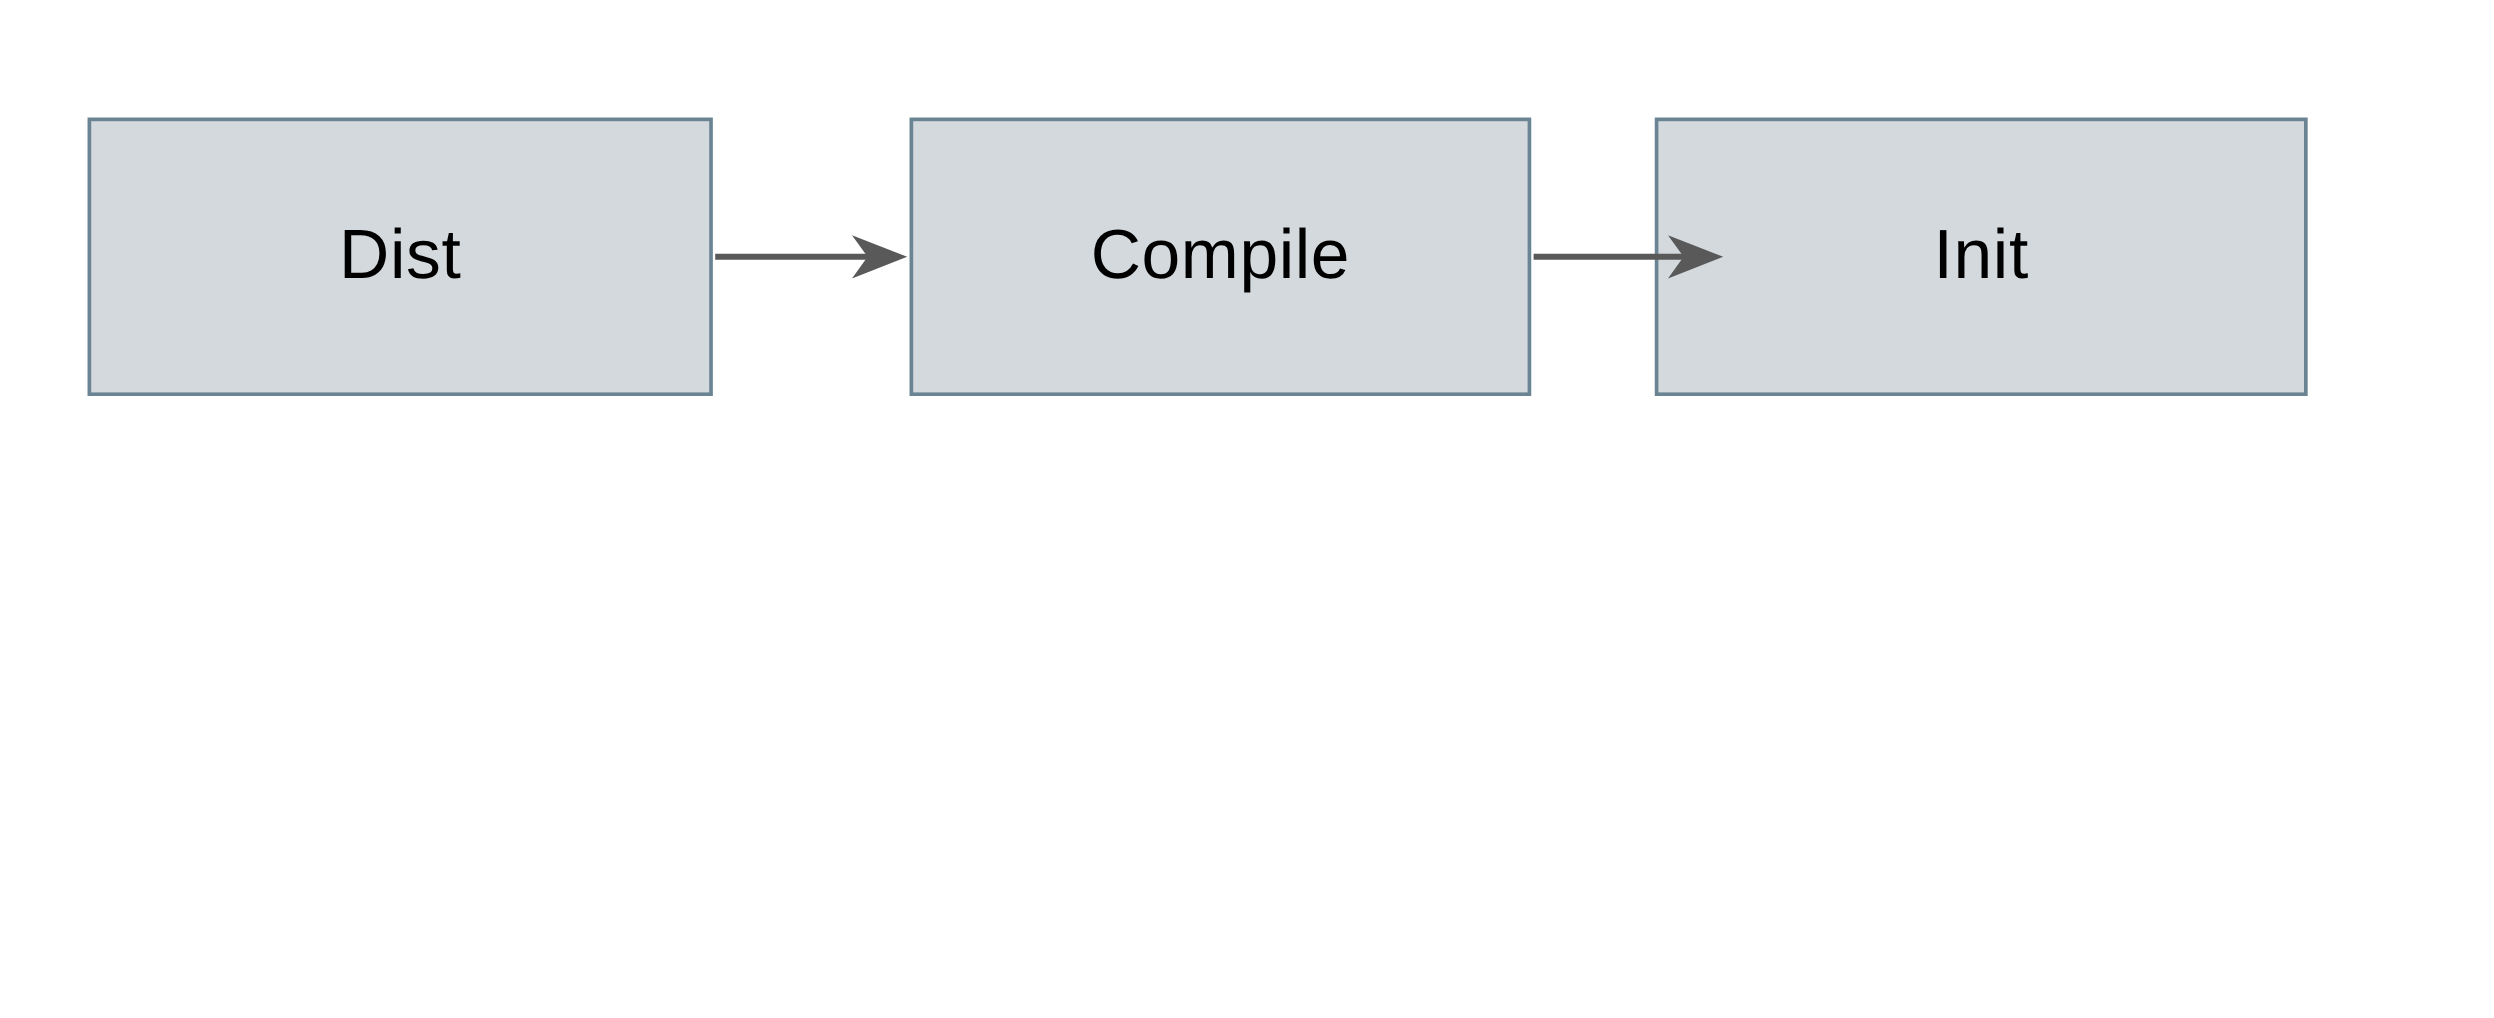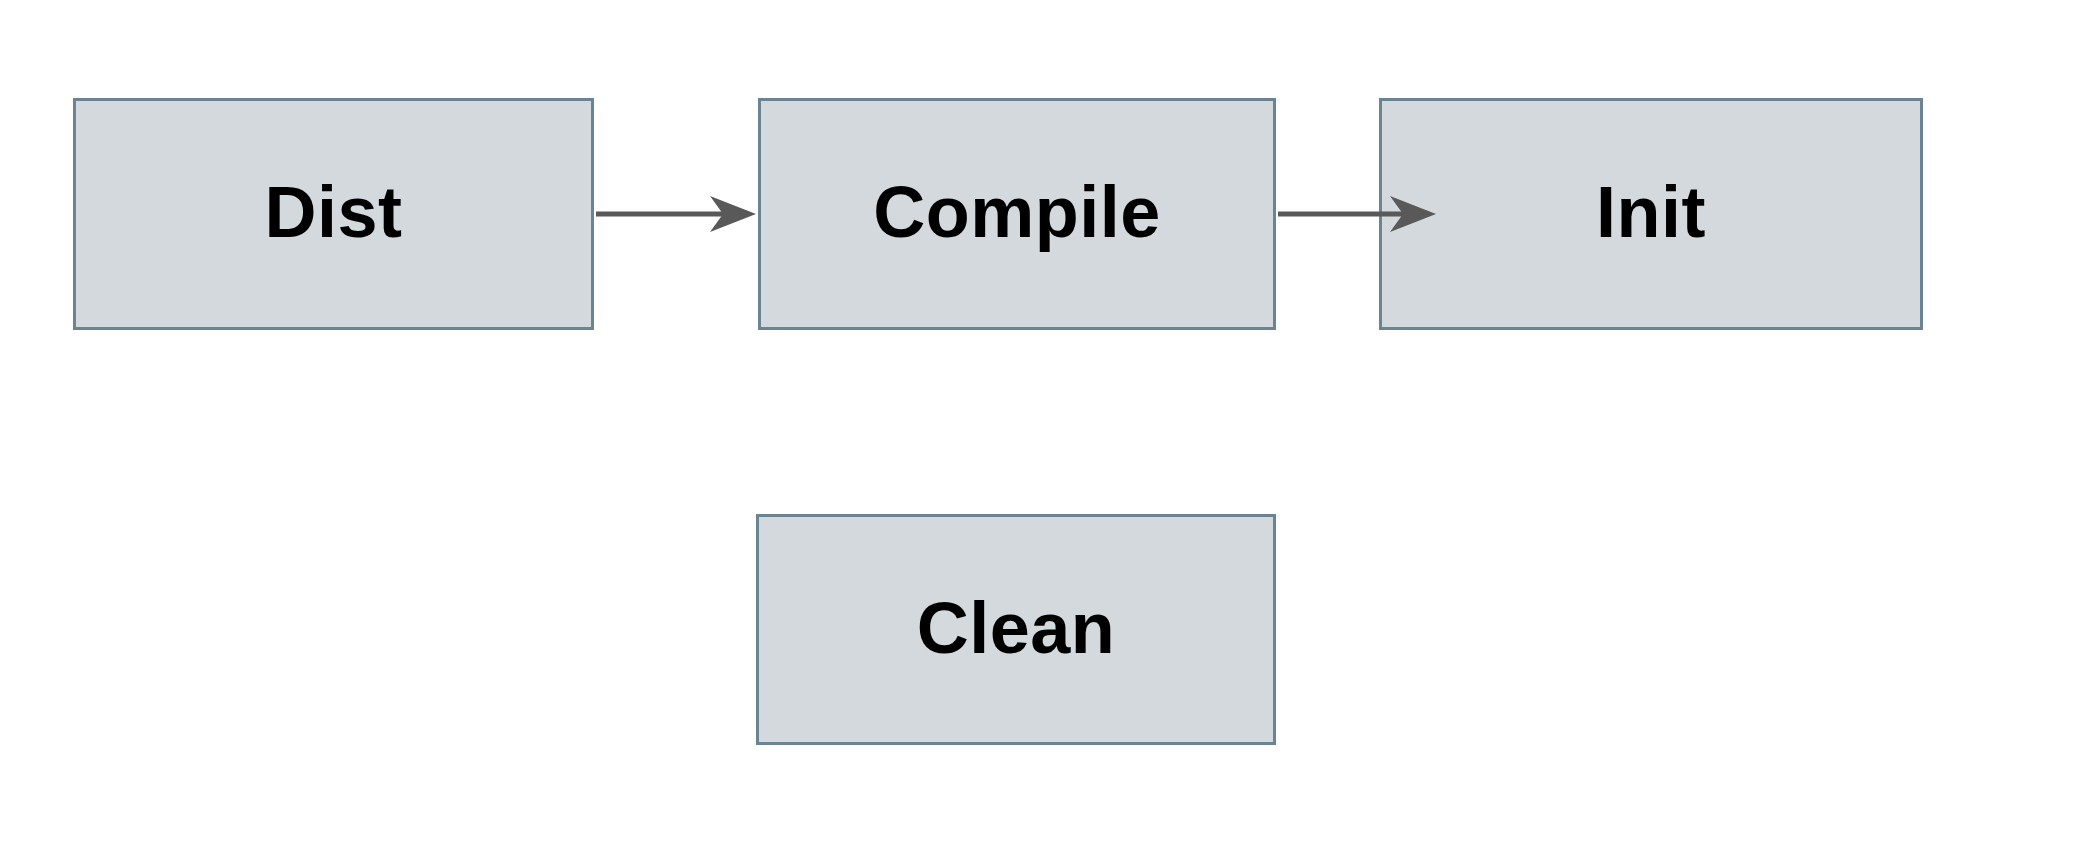--- a/index.html
+++ b/index.html
@@ -18,22 +18,22 @@
   .node {
     position: absolute;
     box-sizing: border-box;
     background: var(--color-node-fill, #d3d9dc);
     border: 3px solid var(--color-node-border, #6b8493);
     display: flex;
     align-items: center;
     justify-content: center;
   }
   .node-label {
-    font-size: 72px;
-    font-weight: 700;
+    font-size: 58px;
+    font-weight: 400;
     color: var(--color-text, #000000);
     letter-spacing: 0.5px;
     white-space: nowrap;
     
     transform: translateY(-2px);
   }
   .node-dist    { left: 73px;   top: 98px;  width: 521px; height: 232px; }
   .node-compile { left: 758px;  top: 98px;  width: 518px; height: 232px; justify-content: center; }
   .node-init    { left: 1379px; top: 98px;  width: 544px; height: 232px; }
   .node-clean   { left: 756px;  top: 514px; width: 520px; height: 231px; }
@@ -66,23 +66,20 @@
   </div>
 
   <div class="node node-compile">
     <span class="node-label">Compile</span>
   </div>
 
   <div class="node node-init">
     <span class="node-label">Init</span>
   </div>
 
-  <div class="node node-clean">
-    <span class="node-label">Clean</span>
-  </div>
 
   <svg class="edges" viewBox="0 0 2078 848" xmlns="http://www.w3.org/2000/svg">
     <g>
       <line class="edge-line" x1="596" y1="214" x2="724" y2="214"></line>
       <polygon class="edge-head" points="756,214 710,196 723,214 710,232"></polygon>
     </g>
     <g>
       <line class="edge-line" x1="1278" y1="214" x2="1404" y2="214"></line>
       <polygon class="edge-head" points="1436,214 1390,196 1403,214 1390,232"></polygon>
     </g>

